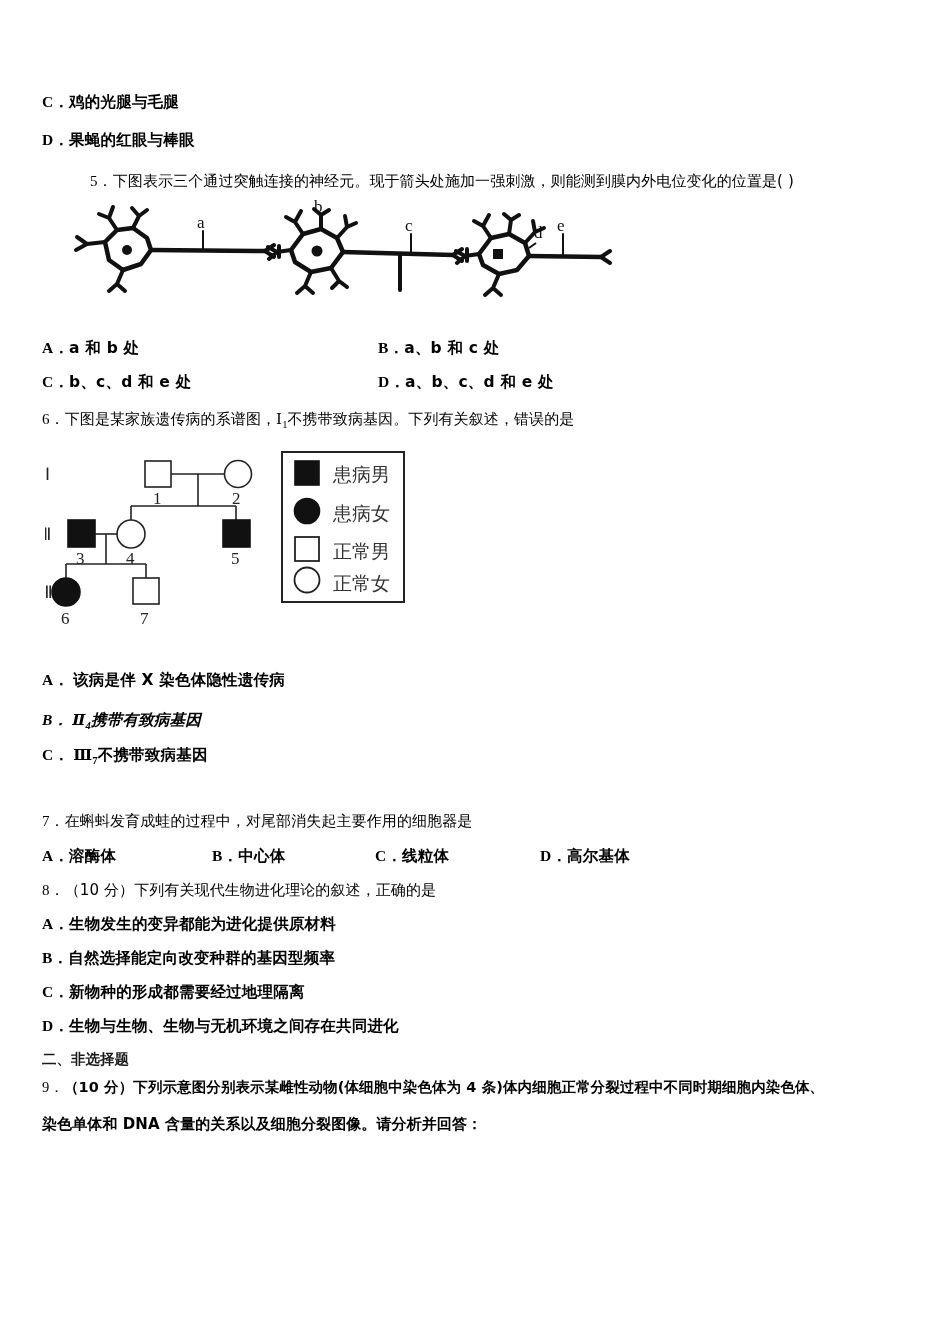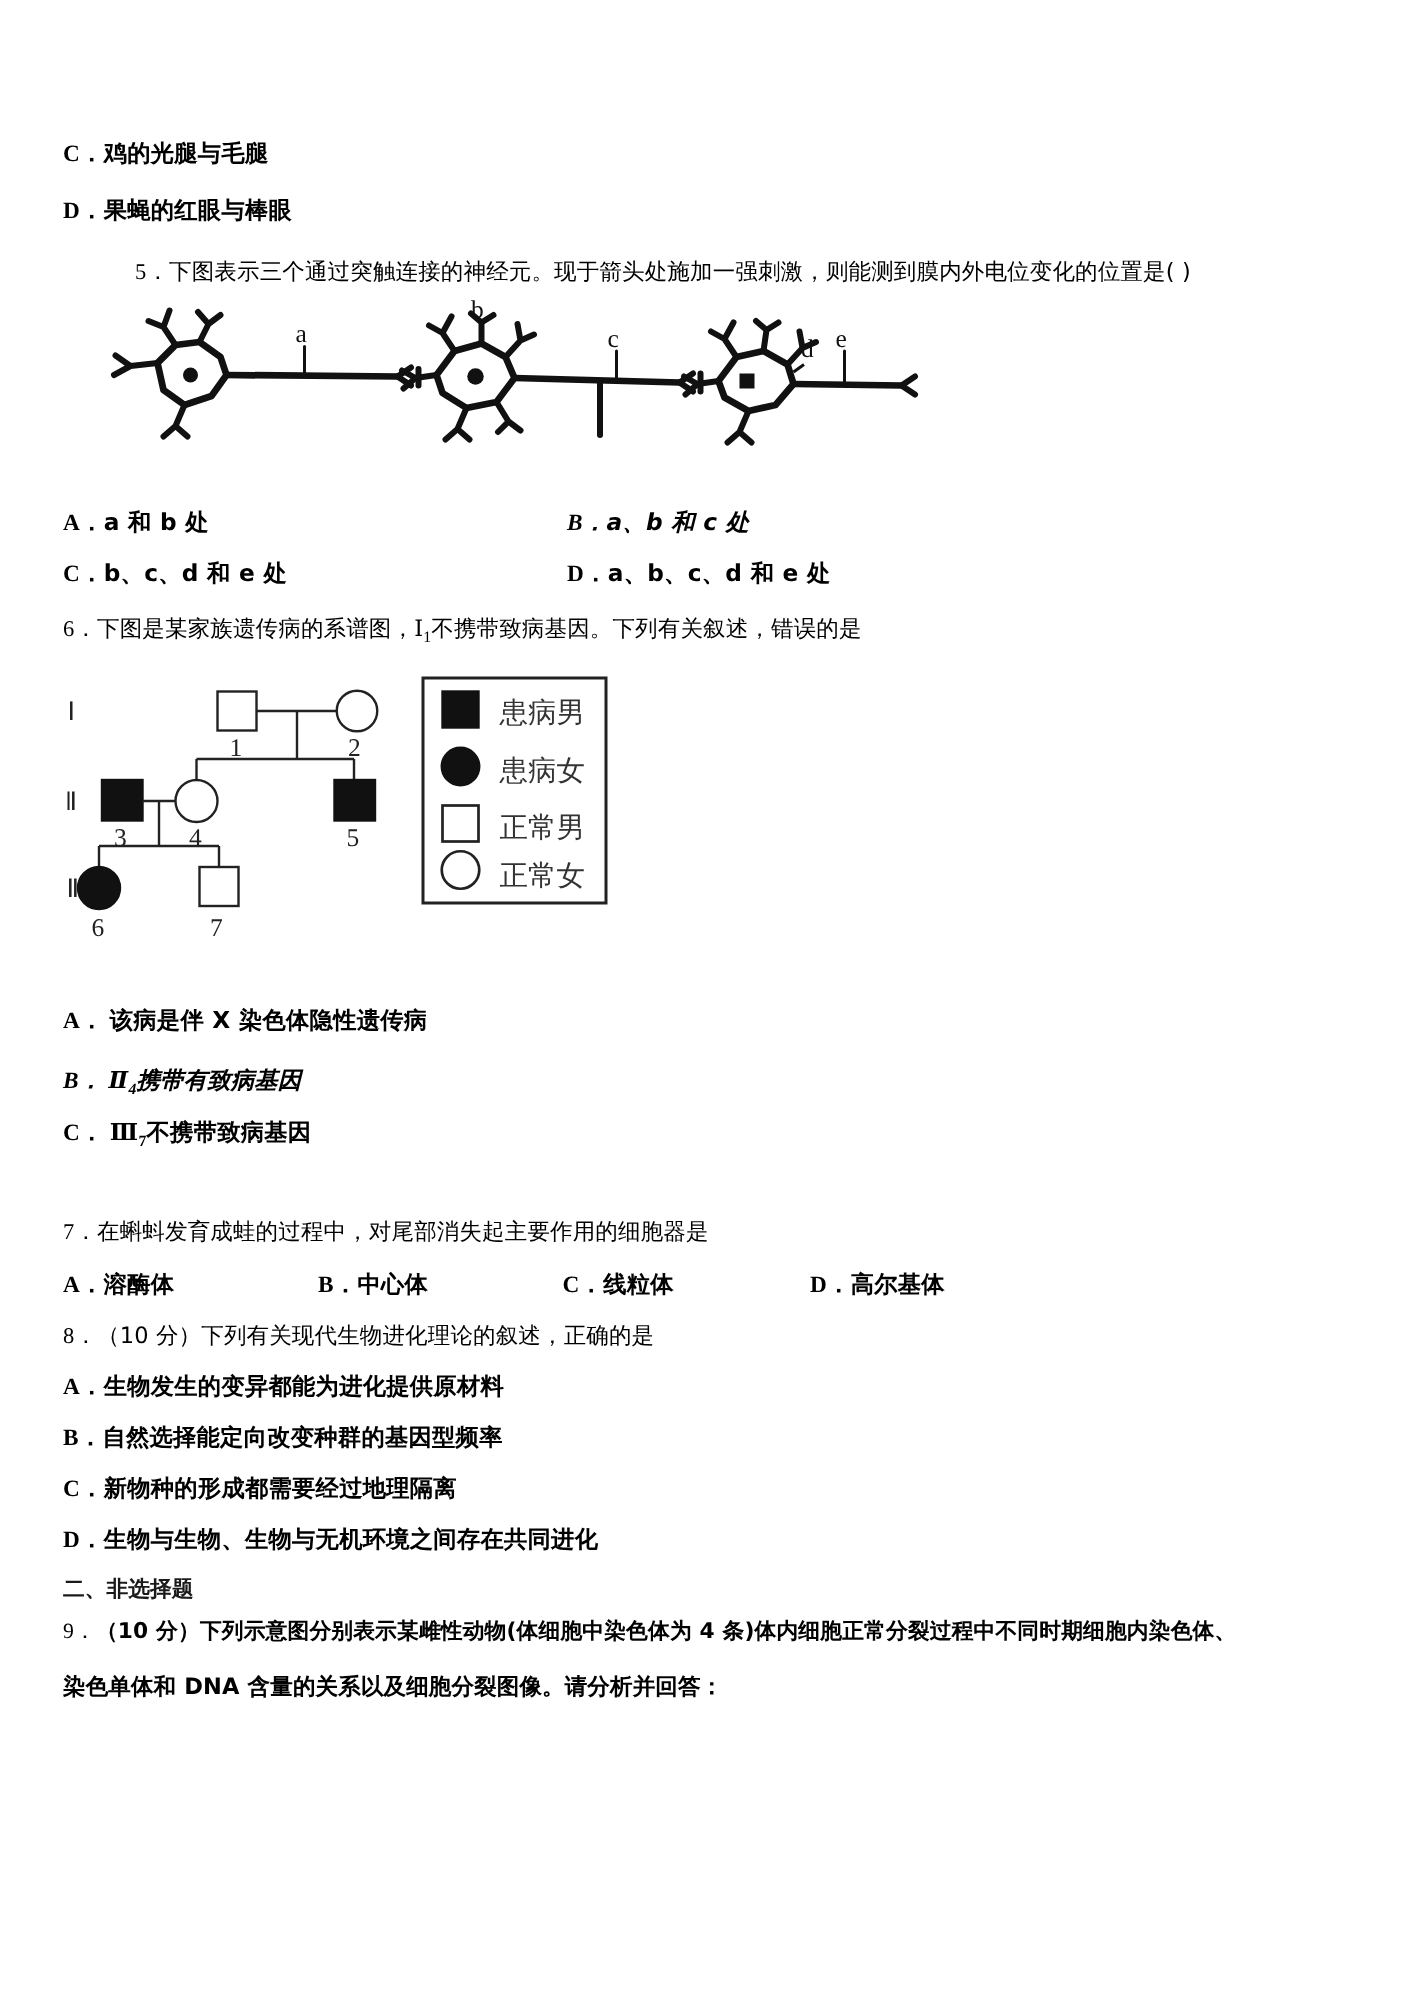--- a/index.html
+++ b/index.html
@@ -163,21 +163,21 @@
         <text x="502" y="33">e</text>
       </g>
 
       <path d="M474,50 L481,45" stroke="#111111" stroke-width="2" fill="none"></path>
     </svg>
   </div>
 
   <div class="choice" style="left:42px; top:338px;">
     <span class="opt-label">A．</span><span class="bold-cn">a 和 b 处</span>
   </div>
-  <div class="choice" style="left:378px; top:338px;font-style:italic;">
+  <div class="choice" style="left:378px; top:338px;">
     <span class="opt-label">B．</span><span class="bold-cn">a、b 和 c 处</span>
   </div>
   <div class="choice" style="left:42px; top:372px;">
     <span class="opt-label">C．</span><span class="bold-cn">b、c、d 和 e 处</span>
   </div>
   <div class="choice" style="left:378px; top:372px;">
     <span class="opt-label">D．</span><span class="bold-cn">a、b、c、d 和 e 处</span>
   </div>
 
   <div class="qtext" style="left:42px; top:410px;">

